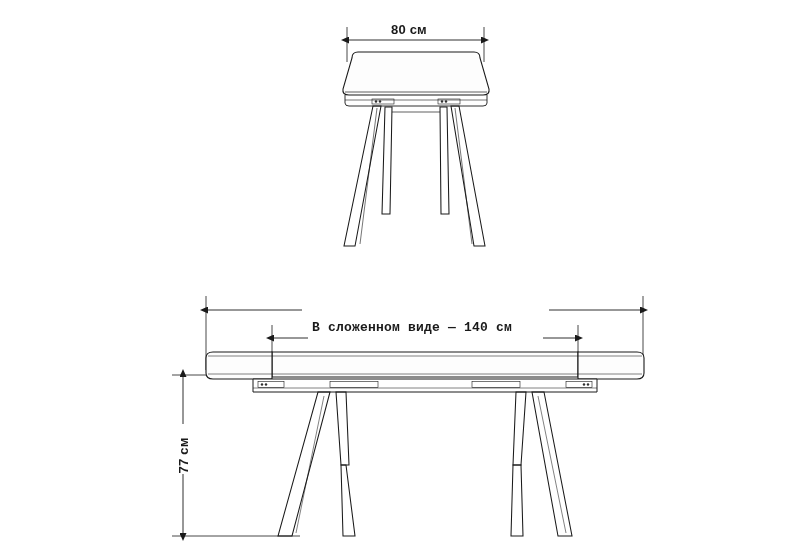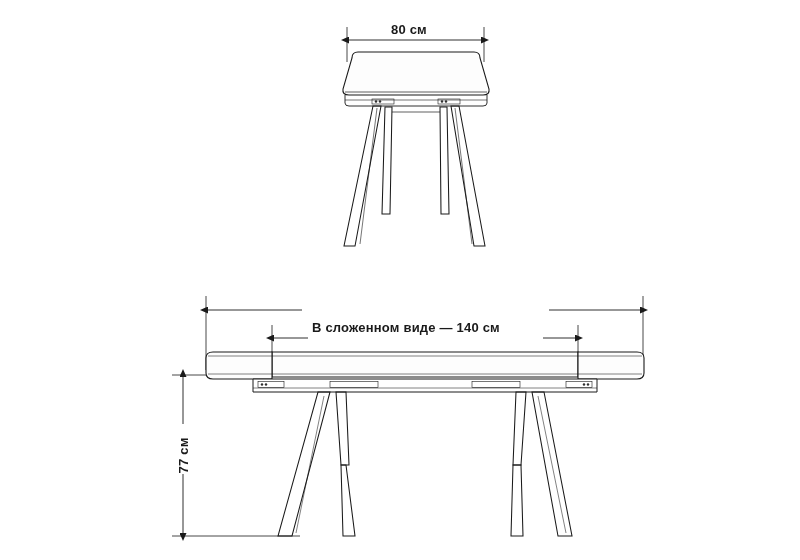--- a/index.html
+++ b/index.html
@@ -150,17 +150,17 @@
         <path d="M538,396 L566,533" stroke-width="0.55"></path>
         <path d="M516,392 L526,392 L521,465 L513,465 Z"></path>
         <path d="M513,465 L511,536 L523,536 L521,465 Z"></path>
       </g>
     </g>
   </svg>
 
   <div class="dim-label" style="left:391px; top:22px;">80 см</div>
 
 
-  <div class="dim-label" style="left:312px; top:320px;">В сложенном виде — 140 см</div>
+  <div class="dim-label" style="left:312px; top:320px;font-family:Liberation Mono, monospace;">В сложенном виде — 140 см</div>
 
   <div class="dim-label vertical" style="left:153px; top:448px; width:60px; text-align:center;">77 см</div>
 
 </div>
 
 </body></html>

